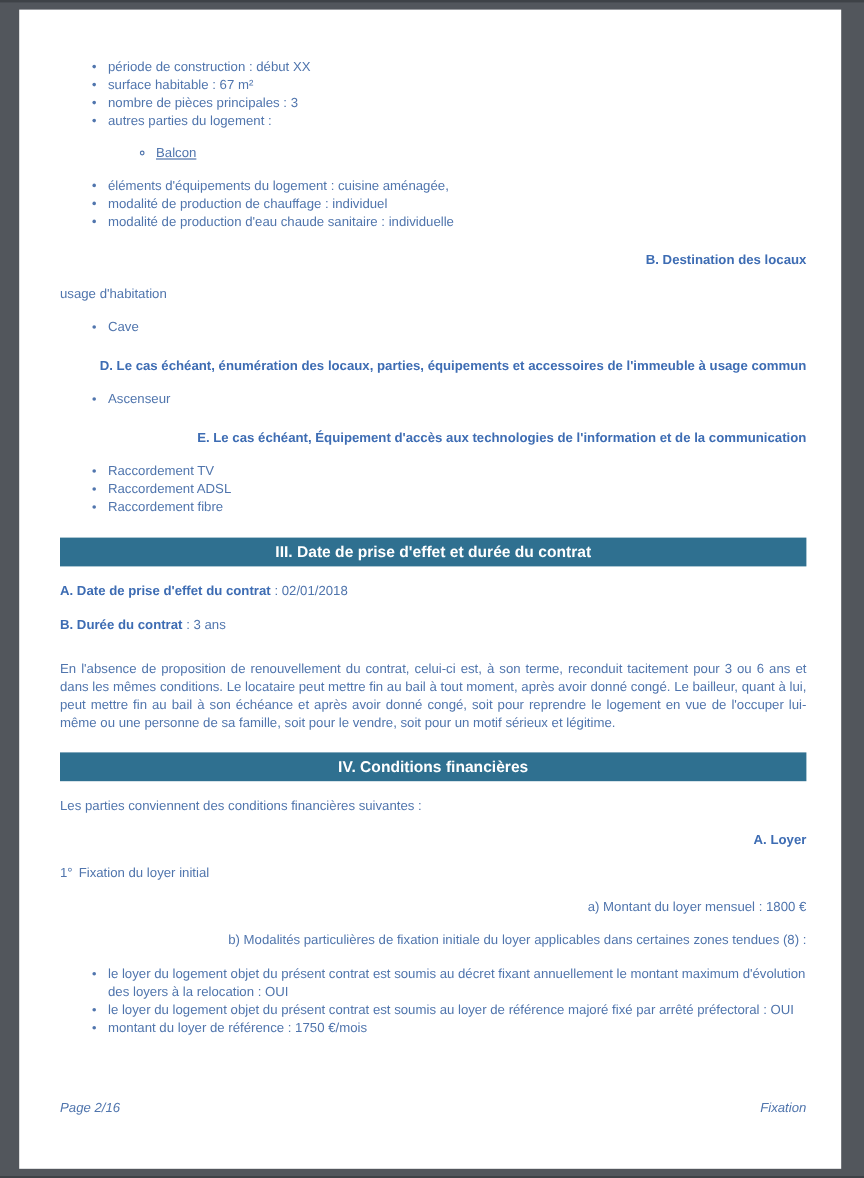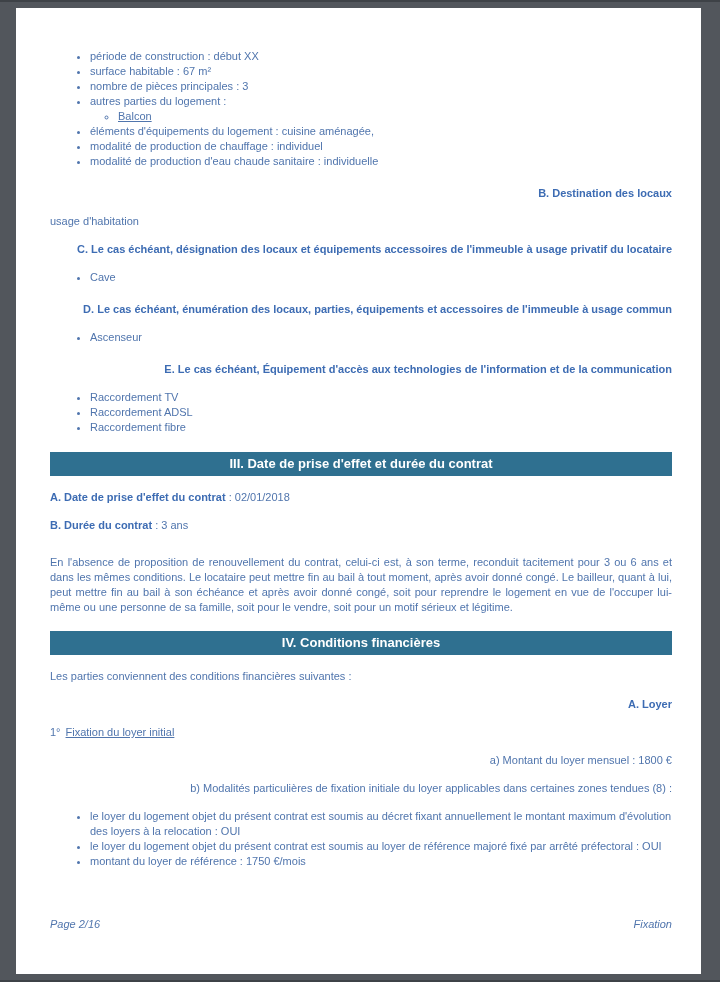--- a/index.html
+++ b/index.html
@@ -40,39 +40,39 @@
     color: var(--heading_text);
     font-weight: bold;
     text-align: right;
   }
   ul.main {
     margin: 13px 0 17px 0;
     padding-left: 40px;
     list-style: disc;
   }
   ul.sub {
-    margin: 0;
+    margin: 12px;
     padding-left: 28px;
     list-style: circle;
     text-decoration: underline;
   }
   li { margin: 0; }
   .banner {
     background: var(--banner_bg);
     color: var(--banner_text);
     font-weight: bold;
     font-size: 13px;
     line-height: 15px;
     text-align: center;
     padding: 4px 0 5px 0;
     margin: 16px 0 14px 0;
   }
   .justify { text-align: justify; margin-top: 22px; }
   .b { font-weight: bold; color: var(--heading_text); }
-  .u { text-decoration: underline; margin-left: 5px; }
+  .u { margin-left: 5px; }
   .indent-a { padding-left: 4px; text-align: right; }
   .footer {
     position: absolute;
     left: 34px; right: 29px;
     bottom: 42px;
     font-style: italic;
     font-size: 11px;
     color: var(--body_text);
   }
   .footer .page-num { display: block; text-align: left; }
@@ -95,21 +95,20 @@
         </ul>
       </li>
       <li><span>éléments d'équipements du logement : cuisine aménagée,</span></li>
       <li><span>modalité de production de chauffage : individuel</span></li>
       <li><span>modalité de production d'eau chaude sanitaire : individuelle</span></li>
     </ul>
 
     <p class="heading">B. Destination des locaux</p>
     <p>usage d'habitation</p>
 
-    <p class="heading">C. Le cas échéant, désignation des locaux et équipements accessoires de l'immeuble à usage privatif du locataire</p>
     <ul class="main">
       <li><span>Cave</span></li>
     </ul>
 
     <p class="heading">D. Le cas échéant, énumération des locaux, parties, équipements et accessoires de l'immeuble à usage commun</p>
     <ul class="main">
       <li><span>Ascenseur</span></li>
     </ul>
 
     <p class="heading">E. Le cas échéant, Équipement d'accès aux technologies de l'information et de la communication</p>

